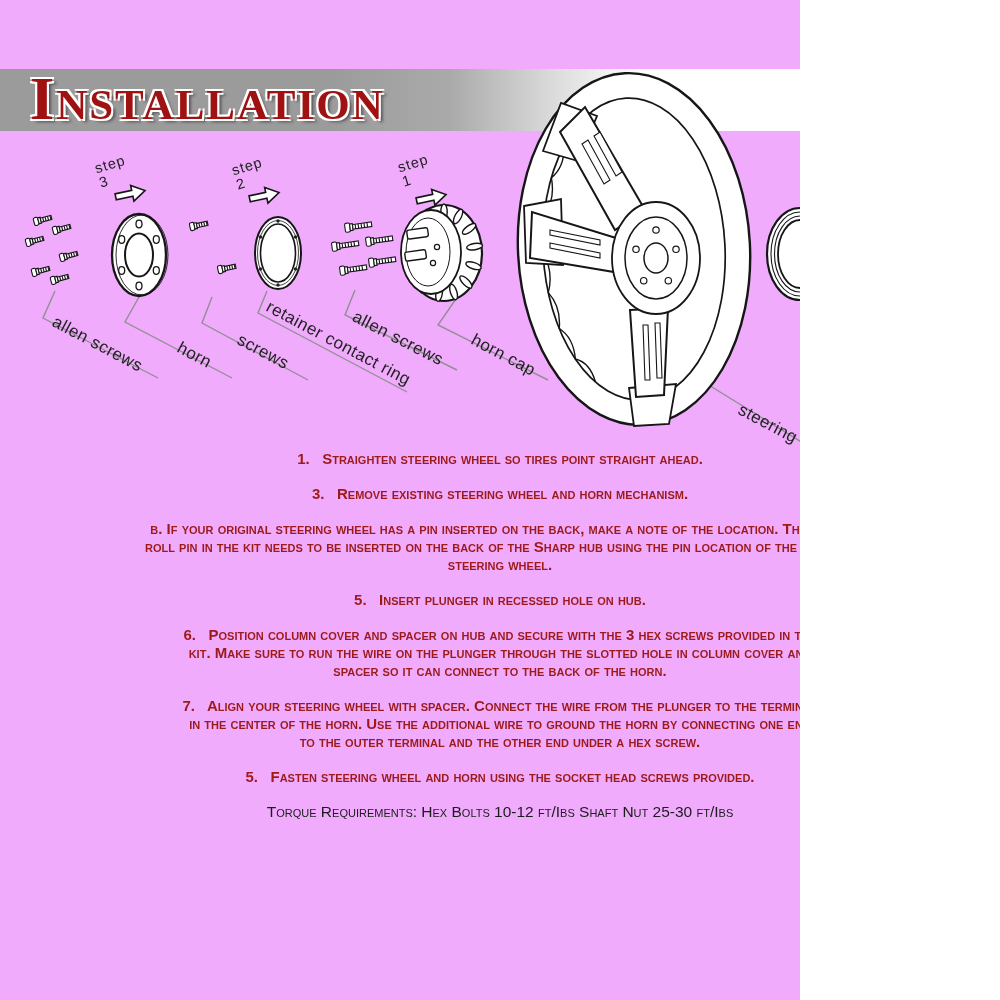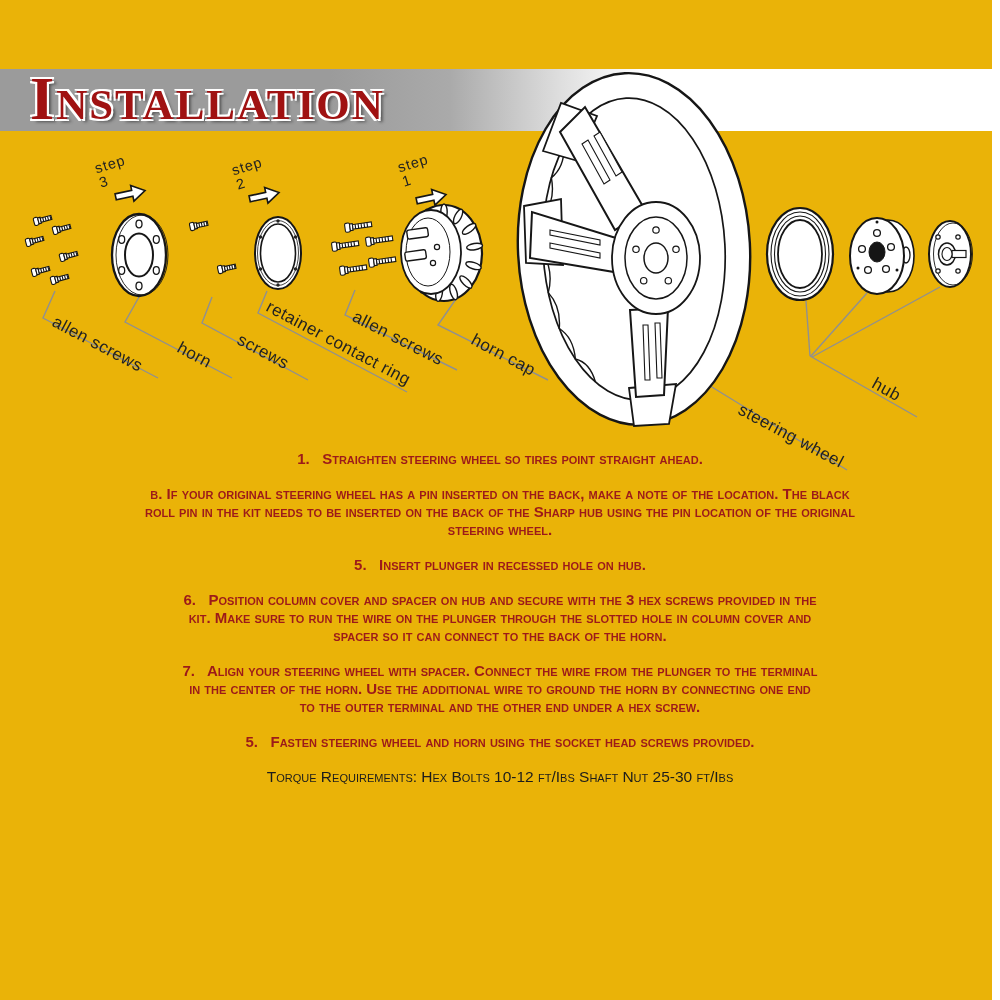--- a/index.html
+++ b/index.html
@@ -1,16 +1,16 @@
 <!DOCTYPE html>
 <html><head>
 <meta charset="utf-8">
 <style>
   html,body{margin:0;padding:0;background:#fff;}
-  #page{position:relative;width:992px;height:1000px;background:#eab308;overflow:hidden;
+  #page{position:relative;width:800px;height:1000px;background:#f0abfc;overflow:hidden;
         font-family:"Liberation Sans",sans-serif;}
 
   
   .banner{position:absolute;left:0;top:69px;width:1000px;height:62px;
           background:linear-gradient(90deg,#9b9b9b 0%,#9b9b9b 33%,#aaaaaa 45%,#dedede 56%,#ffffff 64%);}
   .title{position:absolute;left:30px;top:66px;margin:0;
          font-family:"Liberation Serif",serif;font-weight:bold;
          font-variant:small-caps;font-size:62px;line-height:64px;letter-spacing:2px;
          color:#a01212;
          text-shadow:-2px -2px 0 #fff,2px -2px 0 #fff,-2px 2px 0 #fff,2px 2px 0 #fff,4px 3px 3px rgba(70,70,70,.85);}
@@ -256,20 +256,21 @@
   <div class="part-label rot28" style="left:183px;top:338px;">horn</div>
   <div class="part-label rot28" style="left:243px;top:330px;">screws</div>
   <div class="part-label rot28" style="left:272px;top:297px;">retainer contact ring</div>
   <div class="part-label rot27" style="left:358px;top:307px;">allen screws</div>
   <div class="part-label rot28" style="left:477px;top:330px;">horn cap</div>
   <div class="part-label rot28" style="left:744px;top:400px;">steering wheel</div>
   <div class="part-label rot29" style="left:878px;top:374px;">hub</div>
 
   <div class="instructions">
     <p class="instr">1.   Straighten steering wheel so tires point straight ahead.</p>
+    <p class="instr">3.   Remove existing steering wheel and horn mechanism.</p>
     <p class="instr">b. If your original steering wheel has a pin inserted on the back, make a note of the location. The black
 roll pin in the kit needs to be inserted on the back of the Sharp hub using the pin location of the original
 steering wheel.</p>
     <p class="instr">5.   Insert plunger in recessed hole on hub.</p>
     <p class="instr">6.   Position column cover and spacer on hub and secure with the 3 hex screws provided in the
 kit. Make sure to run the wire on the plunger through the slotted hole in column cover and
 spacer so it can connect to the back of the horn.</p>
     <p class="instr">7.   Align your steering wheel with spacer. Connect the wire from the plunger to the terminal
 in the center of the horn. Use the additional wire to ground the horn by connecting one end
 to the outer terminal and the other end under a hex screw.</p>

